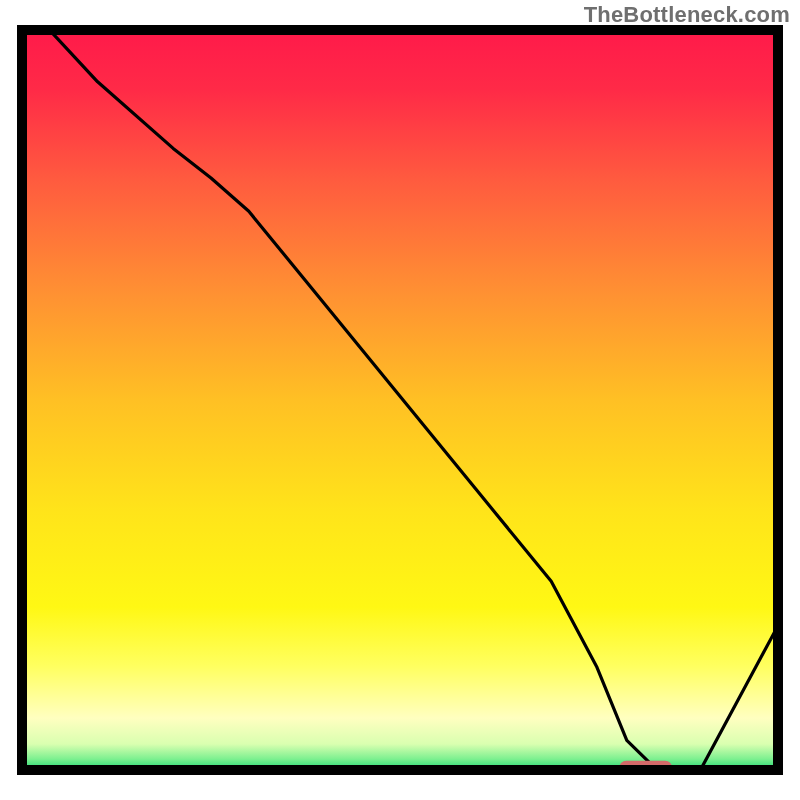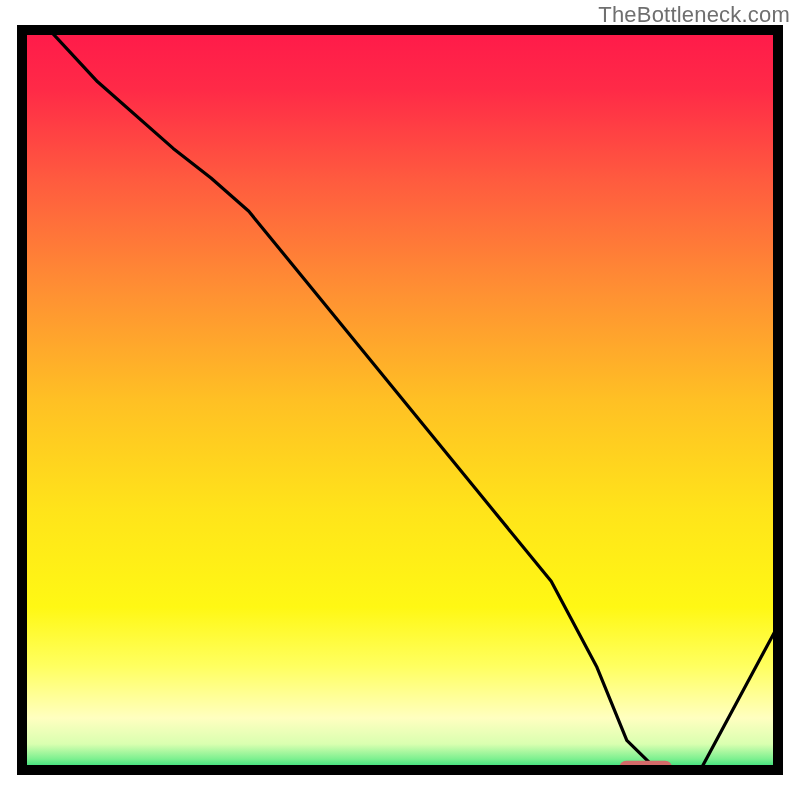--- a/index.html
+++ b/index.html
@@ -14,21 +14,21 @@
   .chart-container {
     position: relative;
     width: 800px;
     height: 800px;
   }
   .attribution {
     position: absolute;
     top: 2px;
     right: 10px;
     font-size: 22px;
-    font-weight: 400;
+    font-weight: 700;
     color: #6f6f6f;
     letter-spacing: 0.2px;
   }
   svg.plot {
     position: absolute;
     left: 0;
     top: 0;
     width: 800px;
     height: 800px;
   }

